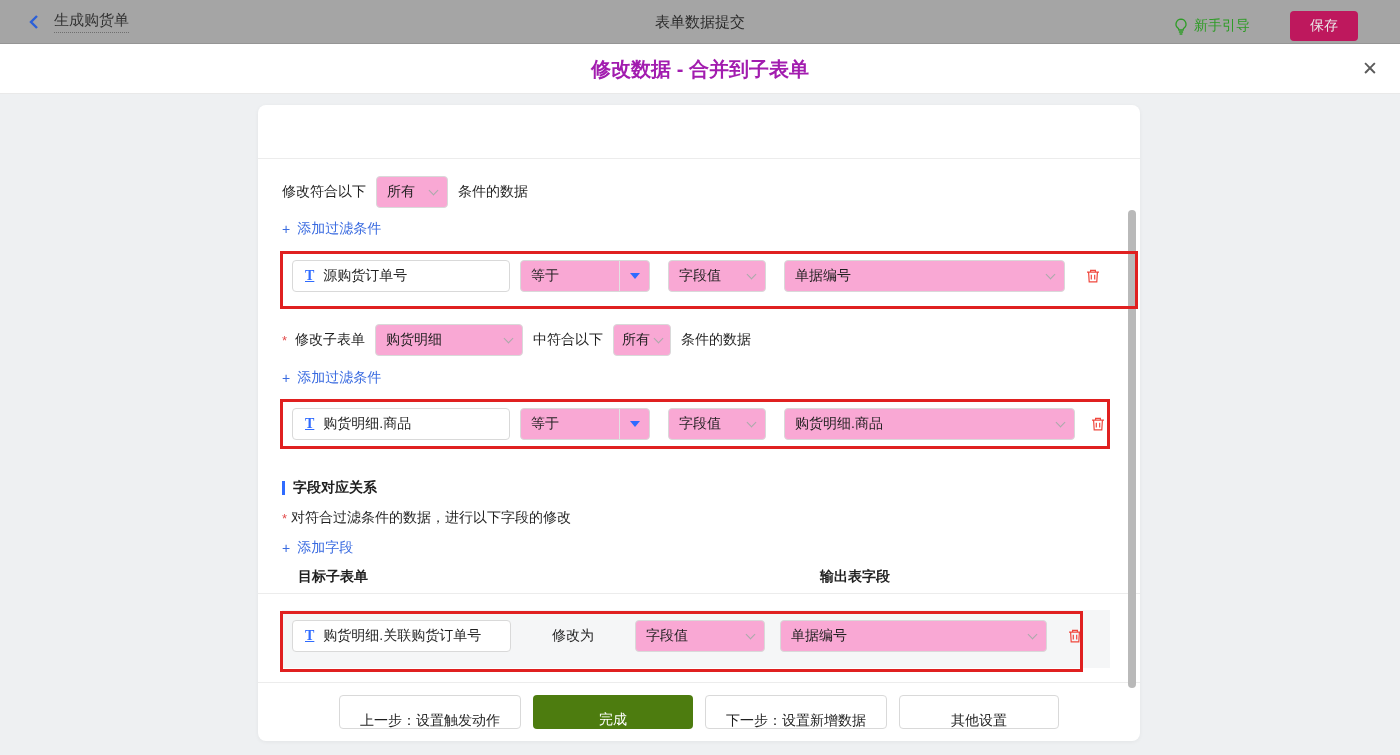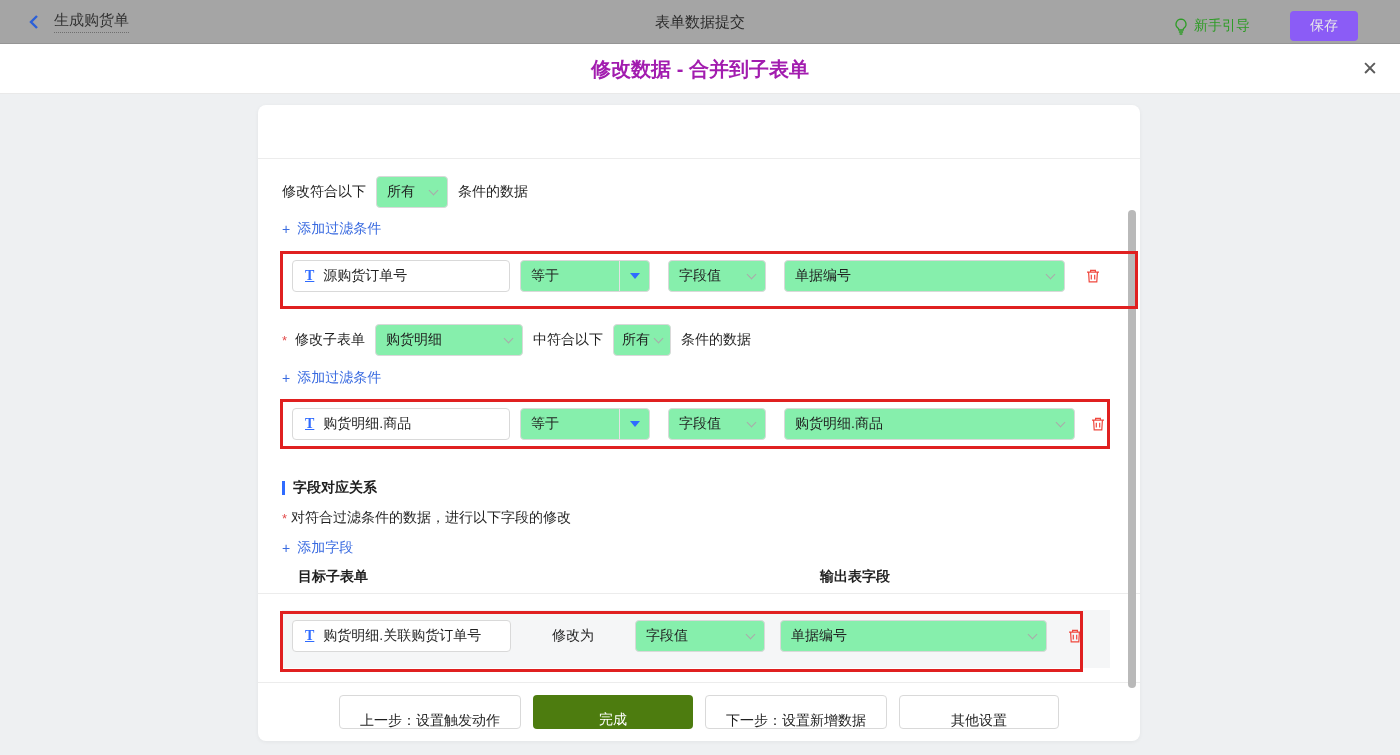--- a/index.html
+++ b/index.html
@@ -14,38 +14,38 @@
   
   .topbar {
     position:absolute; top:0; left:0; right:0; height:44px;
     background:#a5a5a5; border-bottom:1px solid #959595;
   }
   .back-area { position:absolute; left:28px; top:0; height:44px; display:flex; align-items:center; gap:14px; cursor:pointer; }
   .back-label { font-size:15px; color:#333; border-bottom:1px dotted #6f6f6f; padding-bottom:2px; }
   .topbar-title { position:absolute; left:0; right:0; top:0; height:44px; line-height:44px; text-align:center; font-size:15px; color:#2c2c2c; }
   .topbar-right { position:absolute; right:42px; top:0; height:52px; display:flex; align-items:center; gap:40px; }
   .guide { display:flex; align-items:center; gap:6px; font-size:14px; color:#2f9c27; cursor:pointer; }
-  .save-btn { min-width:68px; height:30px; background:#8b5cf6; color:#e9e9e9; border:none; border-radius:4px; font-size:14px; cursor:pointer; }
+  .save-btn { min-width:68px; height:30px; background:#be185d; color:#e9e9e9; border:none; border-radius:4px; font-size:14px; cursor:pointer; }
   
   .modal-header {
     position:absolute; top:44px; left:0; right:0; height:50px;
     background:#fff; border-bottom:1px solid #e9e9e9;
   }
   .modal-title { height:50px; line-height:50px; text-align:center; font-size:20px; font-weight:600; color:#a21caf; }
   .close-x { position:absolute; right:22px; top:0; height:50px; line-height:50px; font-size:19px; color:#5a5a5a; cursor:pointer; }
   
   .card {
     position:absolute; left:258px; top:105px; width:882px; height:636px;
     background:#fff; border-radius:8px; box-shadow:0 1px 4px rgba(0,0,0,.05);
   }
   .panel-title { position:absolute; left:24px; top:0; height:53px; line-height:53px; font-size:16px; font-weight:500; color:#1f1f1f; }
   .hdiv { position:absolute; left:0; right:0; border-top:1px solid #ececec; }
   .flex-row { position:absolute; display:flex; align-items:center; gap:10px; font-size:14px; color:#1f1f1f; }
   .select {
-    height:32px; border:1px solid #d9d9d9; border-radius:4px; background:#86efac;
+    height:32px; border:1px solid #d9d9d9; border-radius:4px; background:#f9a8d4;
     display:inline-flex; align-items:center; justify-content:space-between;
     padding:0 10px; font-size:14px; color:#1f1f1f; cursor:pointer;
   }
   .fieldbox {
     height:32px; border:1px solid #d9d9d9; border-radius:4px; background:#fff;
     display:inline-flex; align-items:center; gap:9px; padding:0 12px; font-size:14px; cursor:pointer;
   }
   .t-icon { color:#2f6bff; font-family:"Liberation Serif", serif; font-size:14px; font-weight:bold; text-decoration:underline; }
   .chev { width:7px; height:7px; border-right:1.5px solid #aaa; border-bottom:1.5px solid #aaa; transform:rotate(45deg); margin-left:8px; margin-top:-4px; flex:none; }
   .op-select { padding:0; }

